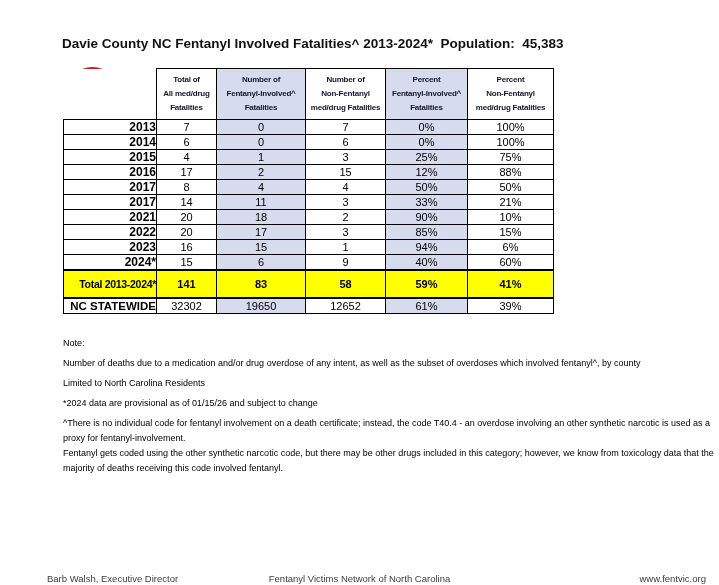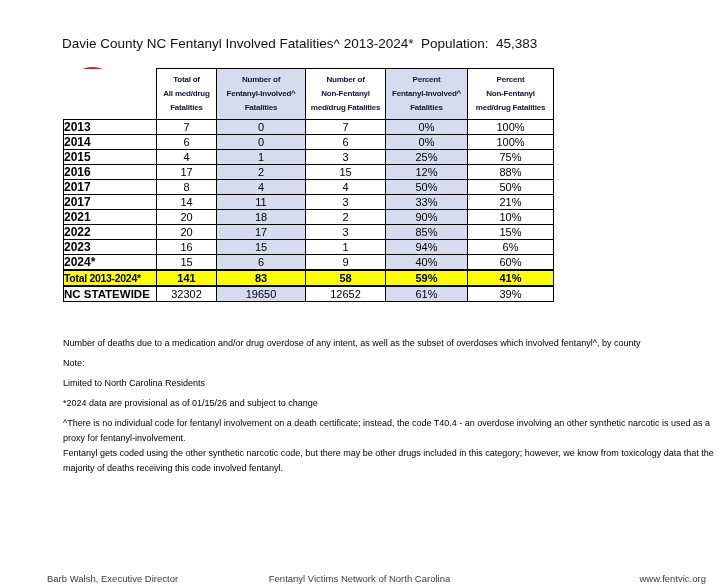--- a/index.html
+++ b/index.html
@@ -3,38 +3,38 @@
 <meta charset="utf-8">
 <style>
   html, body { margin:0; padding:0; background:#ffffff; }
   .page {
     position:relative; width:719px; height:585px; background:#ffffff;
     font-family:"Liberation Sans","DejaVu Sans",sans-serif; color:#000;
     overflow:hidden;
   }
   .title {
     position:absolute; left:62px; top:36px;
-    font-size:13.5px; font-weight:normal; white-space:pre; color:#111;
+    font-size:13.5px; font-weight:bold; white-space:pre; color:#111;
   }
   
   .data-table {
     position:absolute; left:63px; top:68px;
     border-collapse:collapse; table-layout:fixed;padding-left:36px;
   }
   .data-table td { border:1px solid #000; padding:0; overflow:hidden; }
   .logo-cell { border:none !important; background:#fff; }
   .hcell {
     height:50px; font-size:8px; font-weight:bold; text-align:center;
     vertical-align:middle; line-height:14px; letter-spacing:-0.2px; color:#15152e;
   }
   .hcell.shaded, .value-cell.shaded { background:var(--shaded, #D7DBEE); }
   tbody tr { height:15px; }
-  .label-cell { font-size:12px; font-weight:bold; text-align:left; padding-right:3px; white-space:nowrap; }
+  .label-cell { font-size:12px; font-weight:bold; text-align:right; padding-right:3px; white-space:nowrap; }
   .value-cell { font-size:11px; text-align:center; }
-  .total-row { height:16px; }
+  .total-row { height:28px; }
   .total-row td { background:var(--highlight, #FFFF00) !important; font-weight:bold;
     border-top:2px solid #000; border-bottom:2px solid #000; }
   .total-row .label-cell { font-size:10.5px; letter-spacing:-0.3px; }
   .statewide-row .label-cell { font-size:11.5px; }
   
   .logo { position:absolute; left:66px; top:66px; width:53px; height:52px; }
   
   .notes {
     position:absolute; left:63px; top:336px; width:652px;
     font-size:9px; line-height:15px; color:#000;
@@ -202,22 +202,22 @@
           <td class="value-cell">32302</td>
           <td class="value-cell shaded">19650</td>
           <td class="value-cell">12652</td>
           <td class="value-cell shaded">61%</td>
           <td class="value-cell">39%</td>
         </tr>
       </tbody>
   </table>
 
   <div class="notes">
+    <p>Note:</p>
     <p>Number of deaths due to a medication and/or drug overdose of any intent, as well as the subset of overdoses which involved fentanyl^, by county</p>
-    <p>Note:</p>
     <p>Limited to North Carolina Residents</p>
     <p>*2024 data are provisional as of 01/15/26 and subject to change</p>
     <p class="tight">^There is no individual code for fentanyl involvement on a death certificate; instead, the code T40.4 - an overdose involving an other synthetic narcotic is used as a proxy for fentanyl-involvement.</p>
     <p class="tight">Fentanyl gets coded using the other synthetic narcotic code, but there may be other drugs included in this category; however, we know from toxicology data that the majority of deaths receiving this code involved fentanyl.</p>
   </div>
 
   <div class="footer-block footer-left">
     <div>Barb Walsh, Executive Director</div>
     
   </div>

